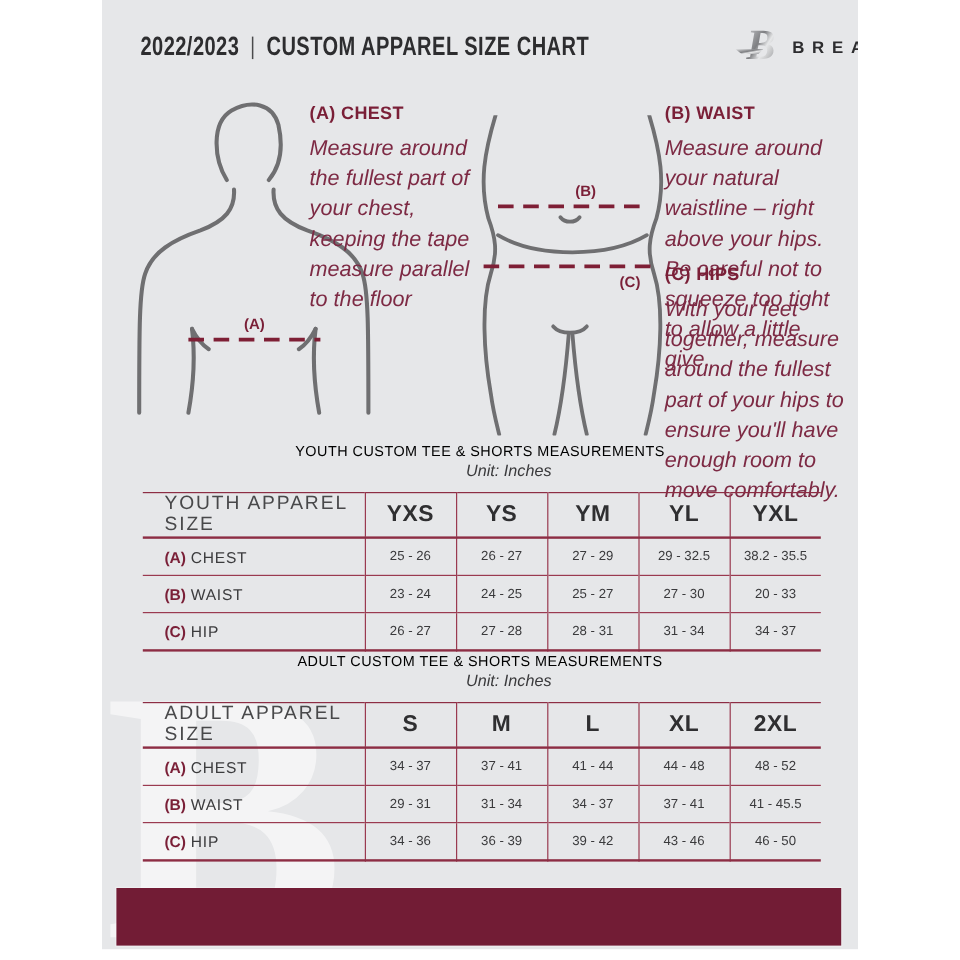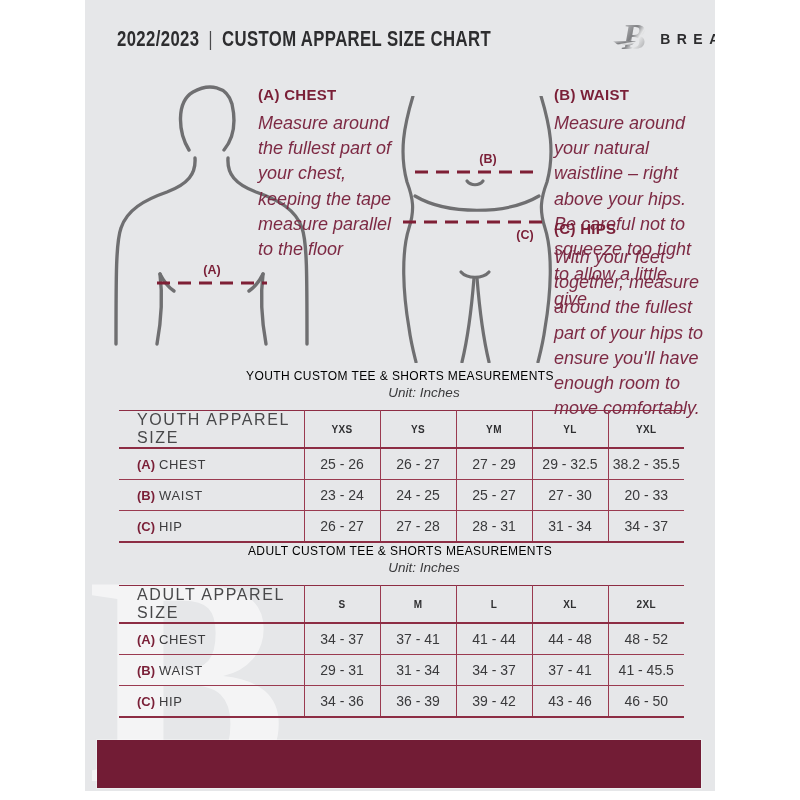--- a/index.html
+++ b/index.html
@@ -51,22 +51,22 @@
   .size-table col.val-col { width:76px; }
   .size-table td + td, .size-table th + th { border-left:1.5px solid #9a3a50; }
   .size-table tr { border-top:1.5px solid #9a3a50; }
   .size-table tr:first-child { border-top:1.7px solid #8d2d44; }
   .size-table tr.header-row { border-bottom:2.5px solid #8d2d44; }
   .size-table tr:last-child { border-bottom:2px solid #8d2d44; }
   .size-table .label-cell { text-align:left; padding-left:18px; font-size:13px; }
   .size-table .label-cell .marker { color:#7a1f37; font-weight:bold; margin-right:4px; }
   .size-table .label-cell .name { color:#3b3b3d; letter-spacing:0.6px; }
   .size-table .axis-cell { font-weight:normal; font-size:16px; color:#48484a; letter-spacing:1.6px; text-align:left; padding-left:18px; }
-  .size-table .size-cell { font-weight:bold; font-size:10px; color:#2f2f31; text-align:center; letter-spacing:0.4px; }
-  .size-table .value-cell { font-size:14px; color:#3a3a3c; text-align:center; }
+  .size-table .size-cell { font-weight:bold; font-size:19px; color:#2f2f31; text-align:center; letter-spacing:0.4px; }
+  .size-table .value-cell { font-size:11px; color:#3a3a3c; text-align:center; }
   
   .watermark {
     position:absolute; left:2px; top:538px; z-index:0;
     font-family:"Liberation Serif", serif; font-weight:bold;
     font-size:300px; line-height:0.95; color:rgba(255,255,255,0.55);
   }
   .bottom-bar {
     position:absolute; left:12px; right:14px; top:740px; height:48px;
     background:#721c35; z-index:4;
     box-shadow:0 0 0 1px rgba(255,255,255,0.3);

